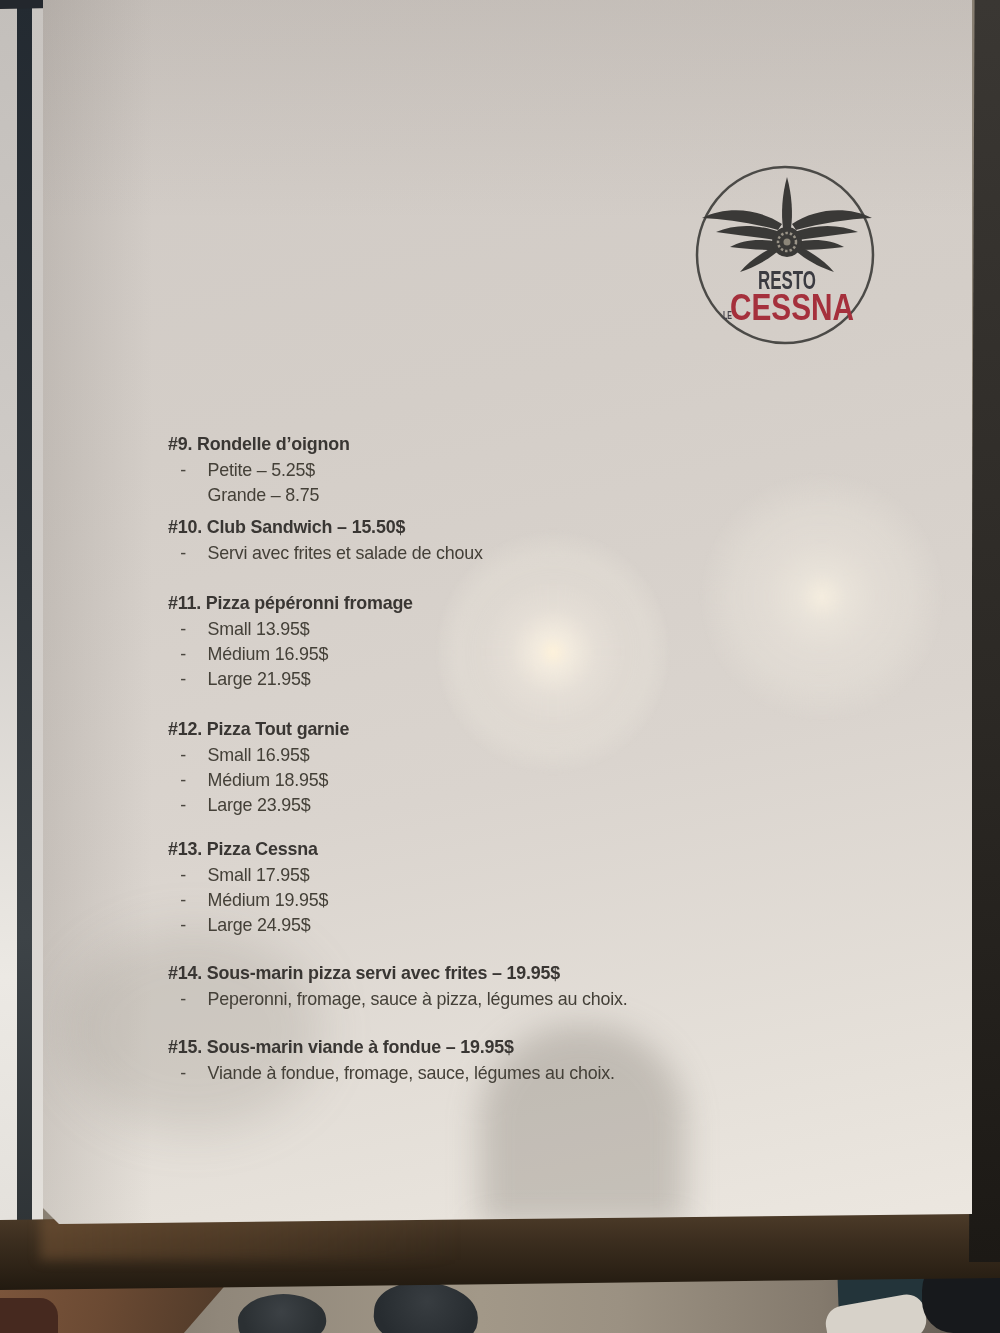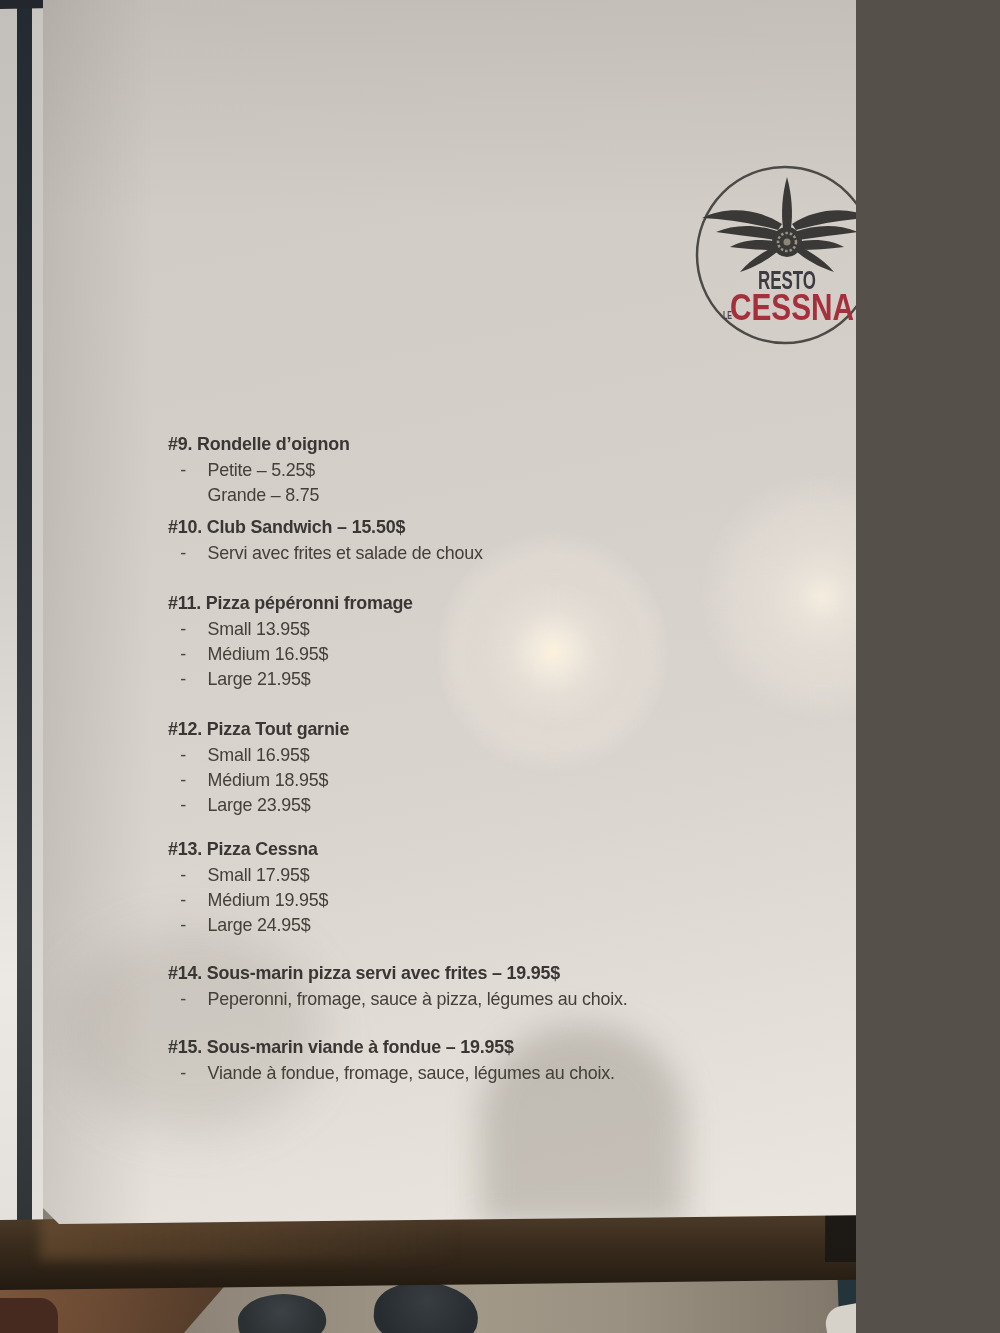--- a/index.html
+++ b/index.html
@@ -1,17 +1,17 @@
 <!DOCTYPE html>
 <html><head>
 <meta charset="utf-8">
 <style>
   html,body{margin:0;padding:0;background:#55504a;}
   #scene{
-    position:relative;width:856px;height:1333px;overflow:hidden;
+    position:relative;width:1000px;height:1333px;overflow:hidden;
     background:#898073;font-family:"Liberation Sans",sans-serif;
   }
   
   .floor{
     position:absolute;left:0;top:1230px;width:1000px;height:103px;
     background:linear-gradient(90deg,#6f675c 0%,#90877a 22%,#a29888 48%,#9b9182 62%,#847a6d 82%,#5c554d 100%);
   }
   .wood-left{
     position:absolute;left:0;top:1240px;width:242px;height:93px;
     background:linear-gradient(105deg,#7d563c 0%,#6b4a33 45%,#4b3727 100%);

